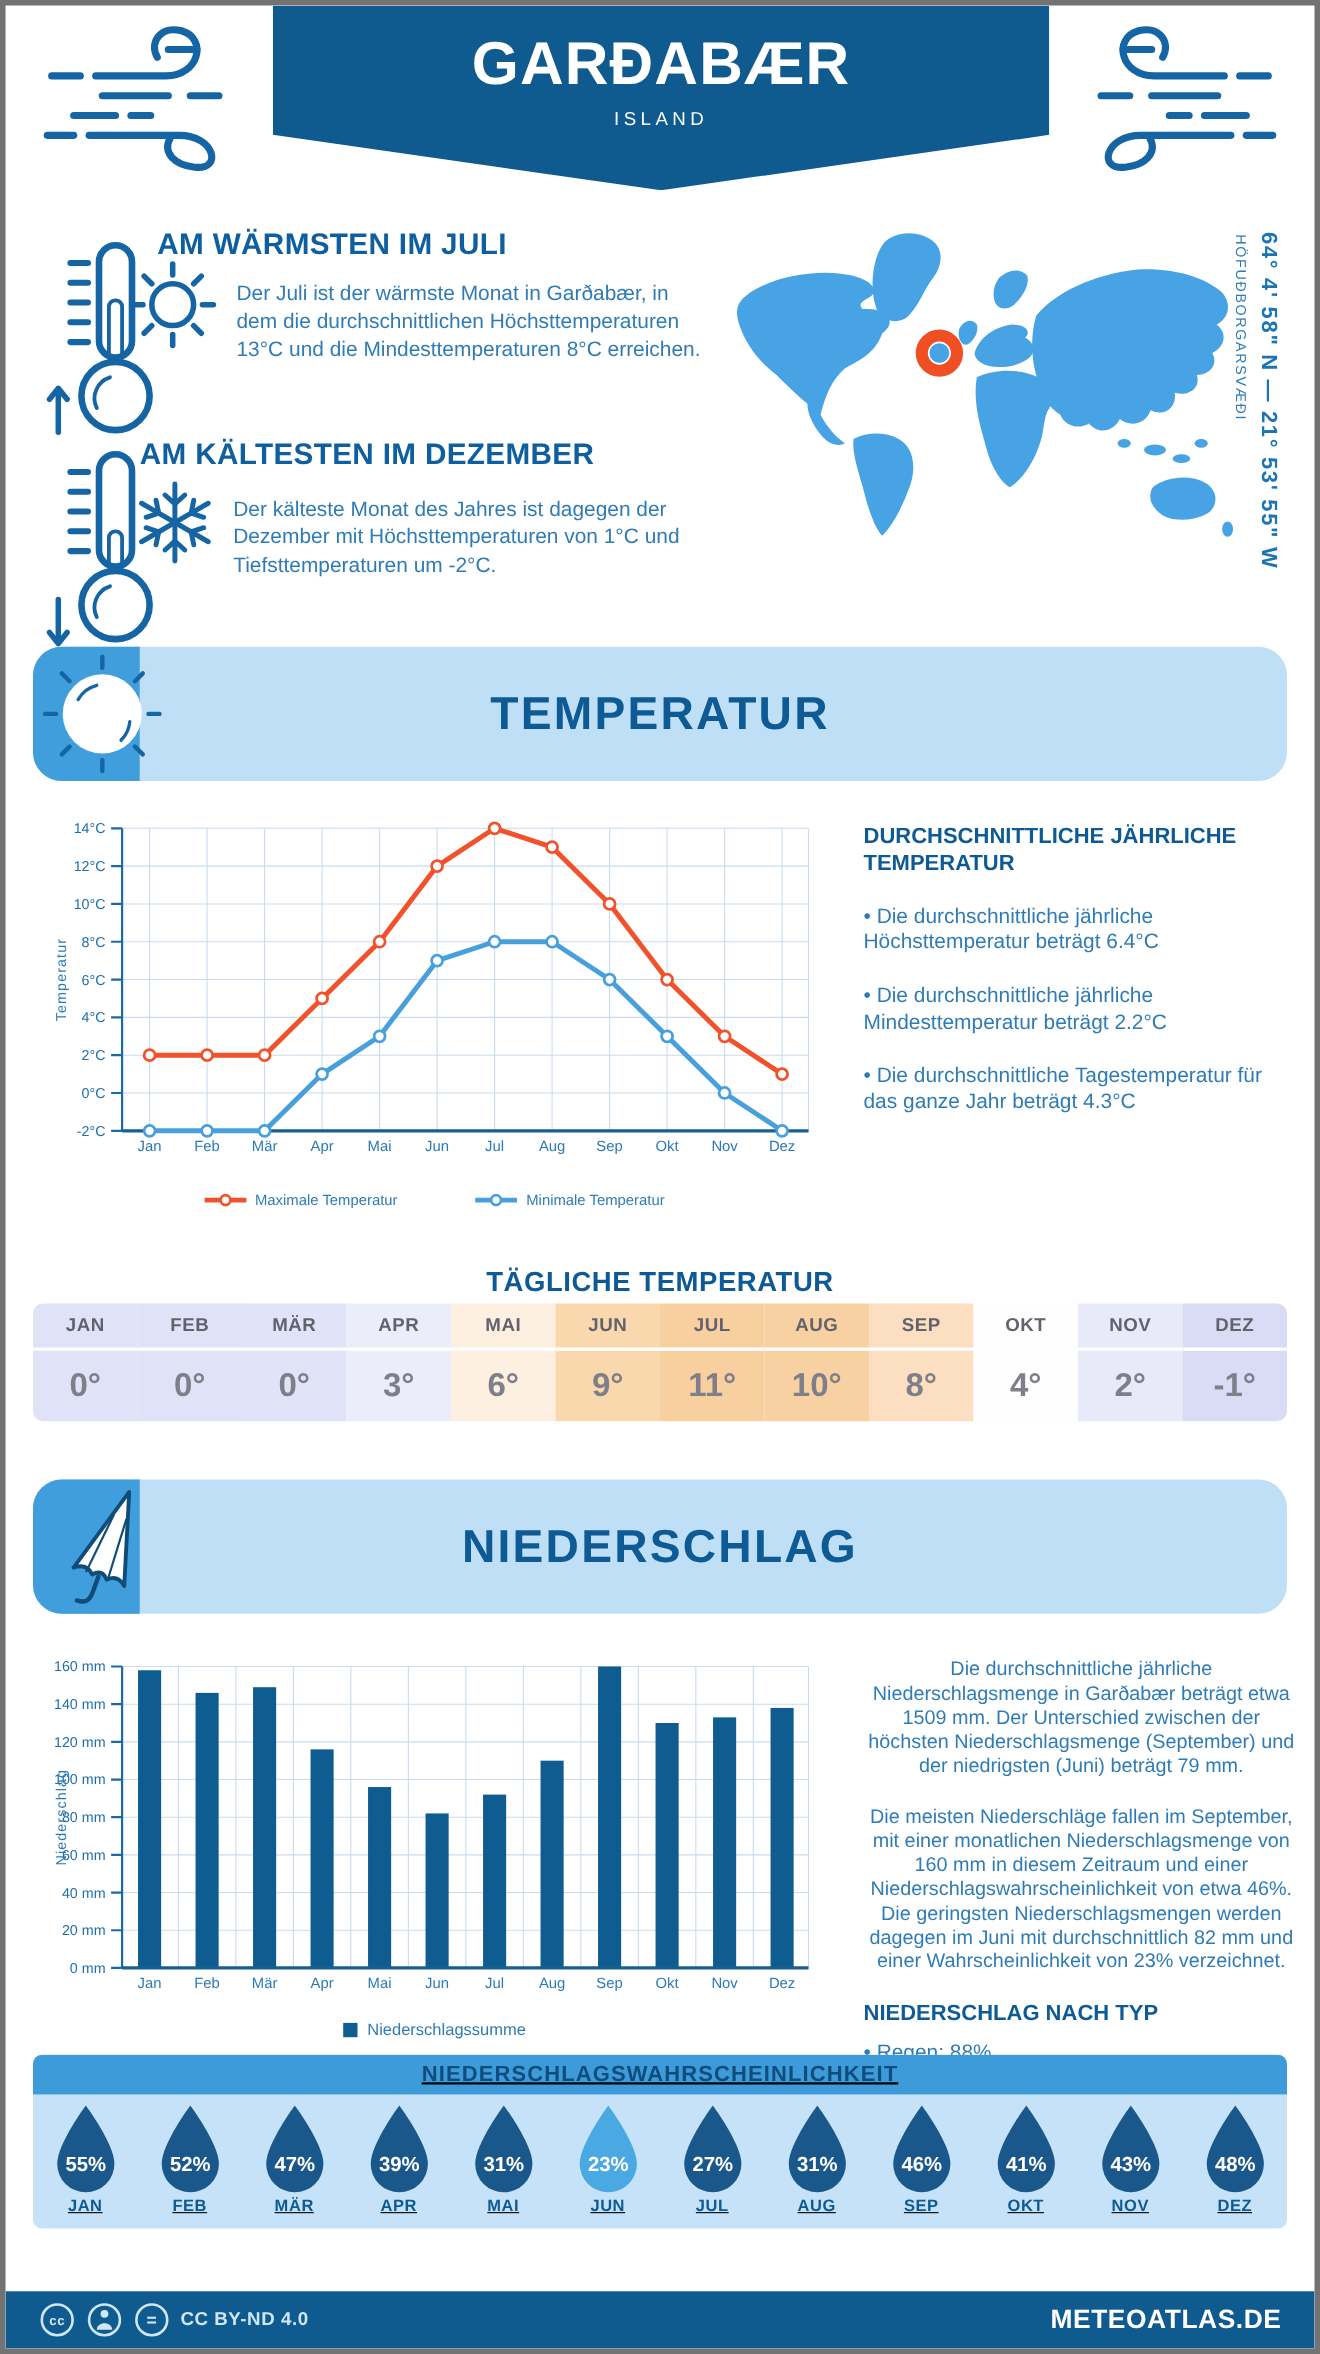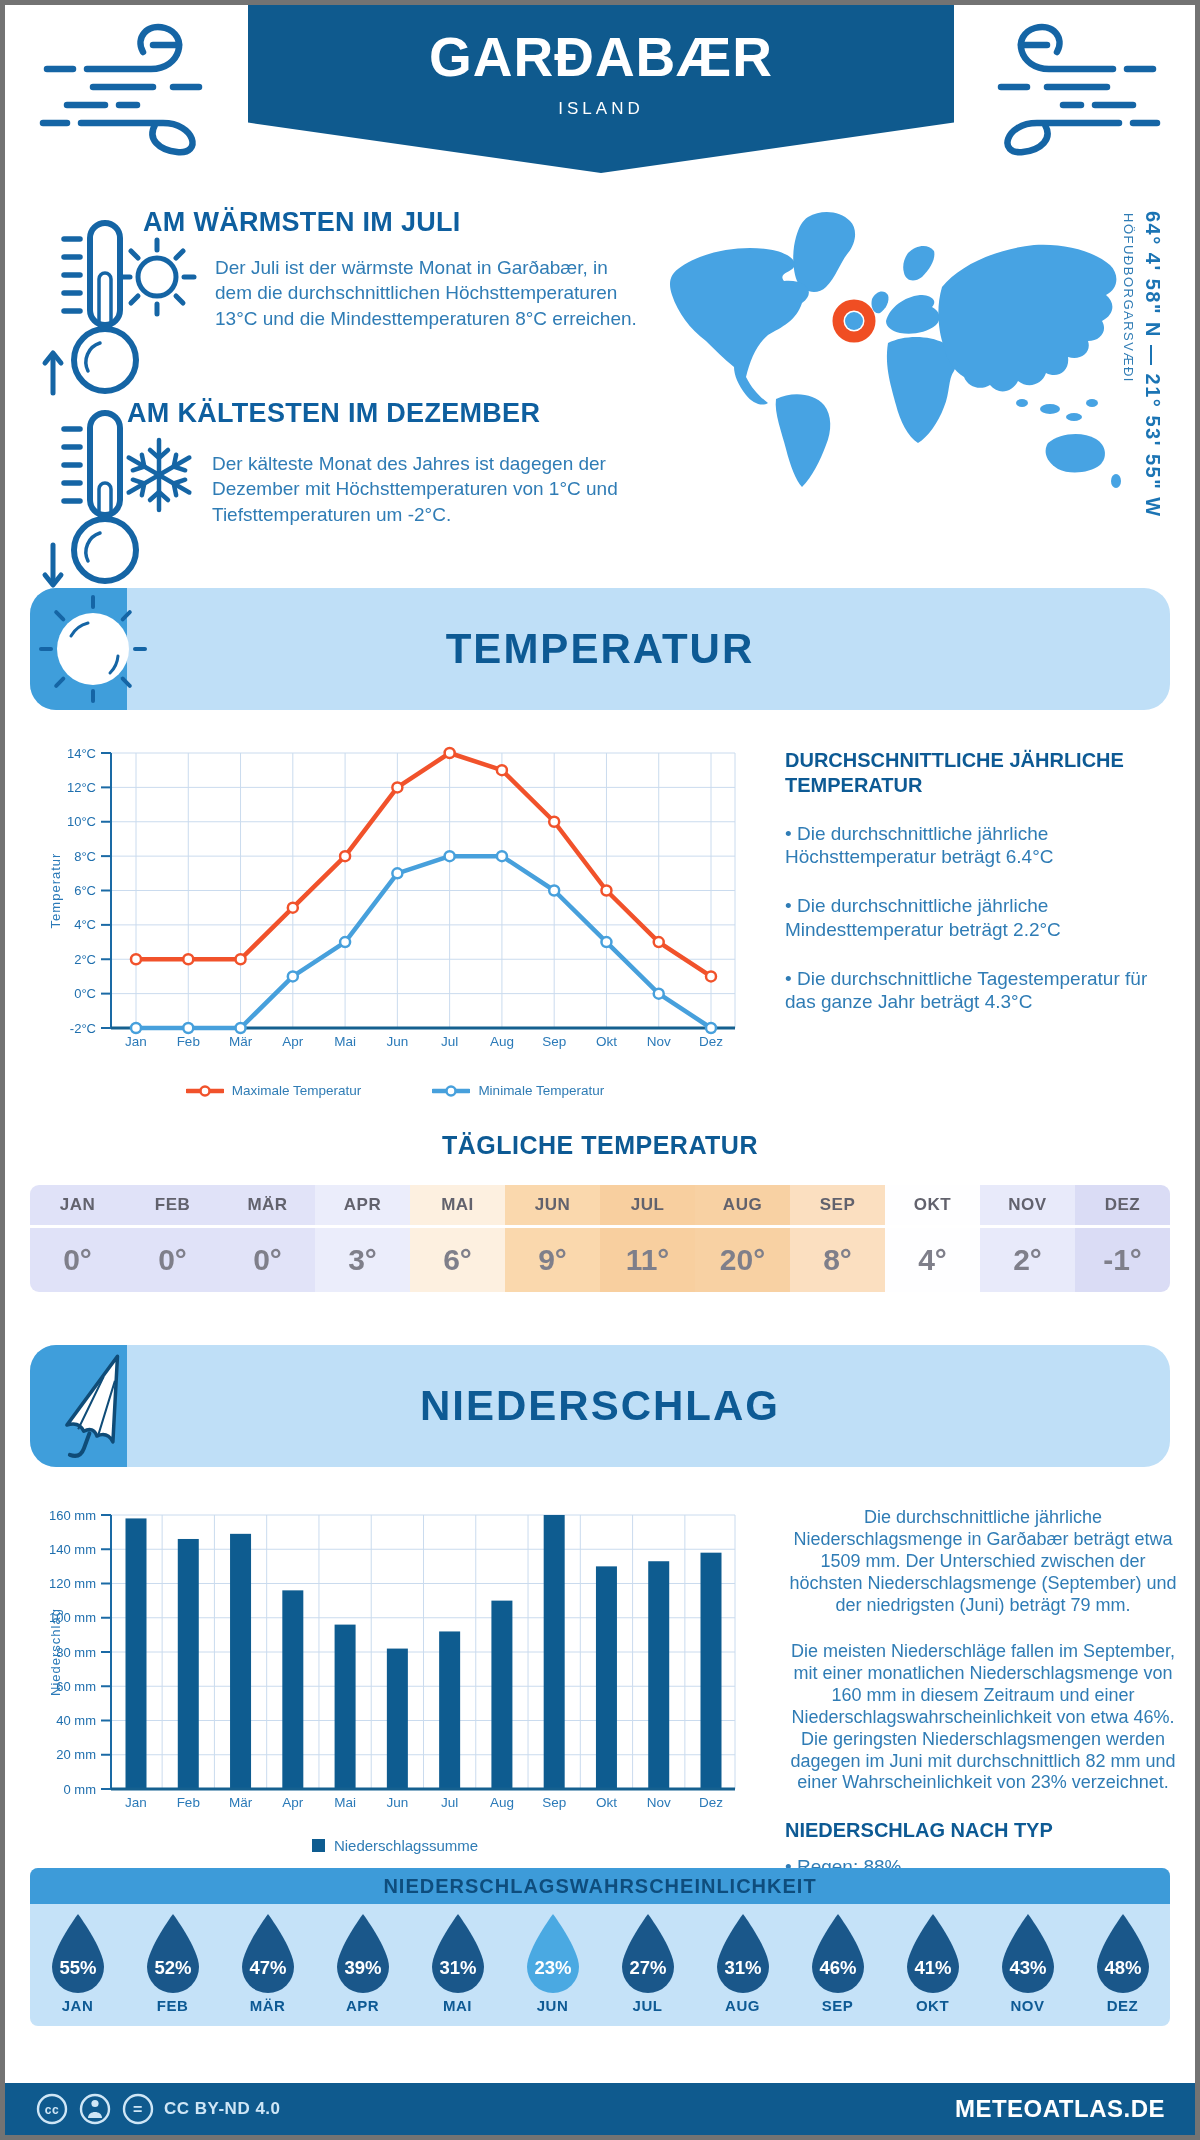--- a/index.html
+++ b/index.html
@@ -27,37 +27,37 @@
   .banner{width:1140px;height:122px;background:#bfdff7;border-radius:26px;}
   .banner .badge{position:absolute;left:0;top:0;width:97px;height:122px;background:#3f9edb;border-radius:26px 0 0 26px;}
   .banner .banner-title{position:absolute;left:0;top:0;width:100%;height:122px;display:flex;align-items:center;justify-content:center;
     font-size:42px;font-weight:bold;color:#0d5a94;letter-spacing:2px;}
   
   .col-heading{font-size:20px;line-height:1.25;font-weight:bold;color:#0d5a94;margin:0 0 24px 0;}
   .bullet{font-size:19px;line-height:1.22;color:#2f7cb5;margin:0 0 26px 0;}
   .para{font-size:18px;line-height:1.22;color:#2f7cb5;margin:0 0 24px 0;text-align:center;}
   .type-bullet{font-size:19px;line-height:1.45;color:#2f7cb5;margin:0;}
   
-  #daily-heading{width:100%;text-align:center;font-size:25px;font-weight:bold;color:#0d5a94;letter-spacing:.5px;}
+  #daily-heading{width:100%;text-align:center;font-size:25px;font-weight:bold;color:#0d5a94;letter-spacing:.5px;margin-top:21px;}
   #daily-table{display:flex;width:1140px;}
   .day-col{flex:1;display:flex;flex-direction:column;overflow:hidden;}
   .day-col:first-child{border-radius:9px 0 0 9px;}
   .day-col:last-child{border-radius:0 9px 9px 0;}
   .day-head{height:40px;display:flex;align-items:center;justify-content:center;
     font-size:17px;font-weight:bold;color:#62626d;letter-spacing:.5px;}
   .day-val{height:64px;border-top:3px solid #fff;display:flex;align-items:center;justify-content:center;
     font-size:30px;font-weight:bold;color:#7f7f8a;}
   
   #temp-legend{display:flex;justify-content:center;gap:71px;width:700px;}
   .legend-item{display:flex;align-items:center;gap:8px;font-size:13.5px;color:#2f7cb5;}
   #precip-legend{display:flex;justify-content:center;align-items:center;gap:9px;width:700px;
     font-size:15px;color:#2f7cb5;}
   #precip-legend .sq{width:13px;height:13px;background:#0e5c90;}
   
-  #prob-panel{width:1140px;height:158px;background:#c5e2f8;border-radius:8px;overflow:hidden;}
+  #prob-panel{width:1140px;height:158px;background:#c5e2f8;border-radius:8px;overflow:hidden;text-decoration:underline;}
   #prob-header{height:36px;background:#3d9bd9;display:flex;align-items:center;justify-content:center;
     font-size:20px;font-weight:bold;color:#0e4d7d;letter-spacing:1px;}
   #droplets{display:flex;padding-top:8px;}
   .drop-cell{flex:1;display:flex;flex-direction:column;align-items:center;}
   .drop-month{margin-top:1px;font-size:15px;font-weight:bold;color:#0e5a94;letter-spacing:.5px;}
   
   #footer{left:0;top:2078px;width:1190px;height:52px;background:#0f5a8e;display:flex;align-items:center;
     justify-content:space-between;padding:0 30px;box-sizing:border-box;}
   #footer .lic{display:flex;align-items:center;gap:9px;color:#cfe6f6;font-size:17px;font-weight:bold;letter-spacing:.5px;}
   #footer .site{color:#ffffff;font-size:24px;font-weight:bold;letter-spacing:.5px;}
@@ -361,21 +361,21 @@
       <div class="day-col" style="background: rgb(250, 216, 173);">
         <div class="day-head">JUN</div>
         <div class="day-val">9°</div>
       </div>
       <div class="day-col" style="background: rgb(248, 207, 159);">
         <div class="day-head">JUL</div>
         <div class="day-val">11°</div>
       </div>
       <div class="day-col" style="background: rgb(248, 209, 163);">
         <div class="day-head">AUG</div>
-        <div class="day-val">20°</div>
+        <div class="day-val">10°</div>
       </div>
       <div class="day-col" style="background: rgb(251, 223, 192);">
         <div class="day-head">SEP</div>
         <div class="day-val">8°</div>
       </div>
       <div class="day-col" style="background: rgb(254, 254, 255);">
         <div class="day-head">OKT</div>
         <div class="day-val">4°</div>
       </div>
       <div class="day-col" style="background: rgb(232, 234, 250);">

